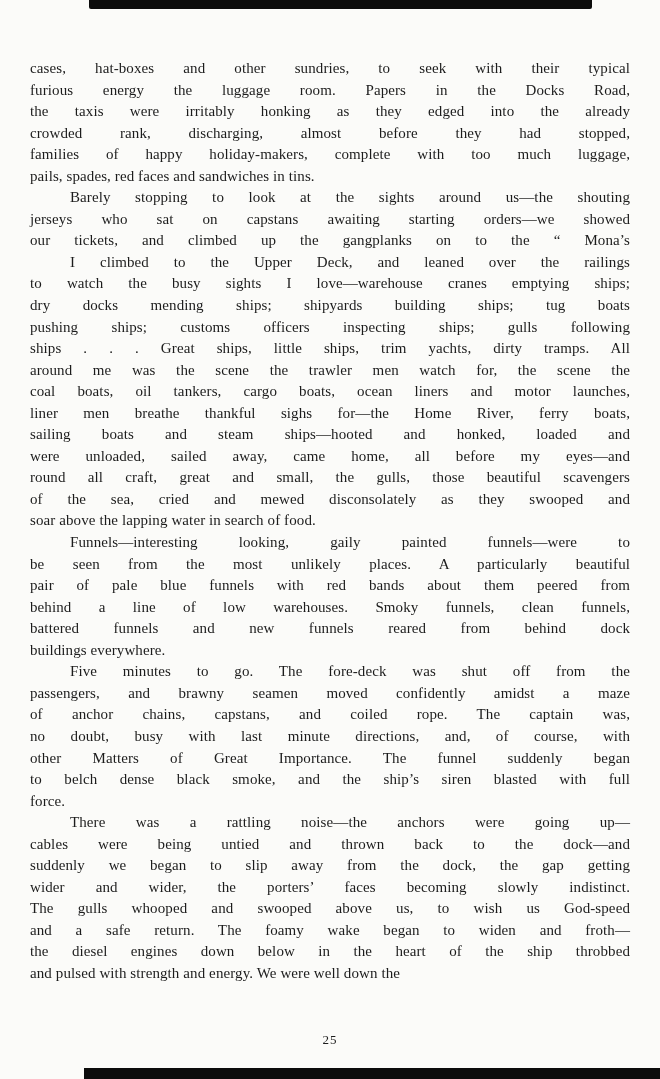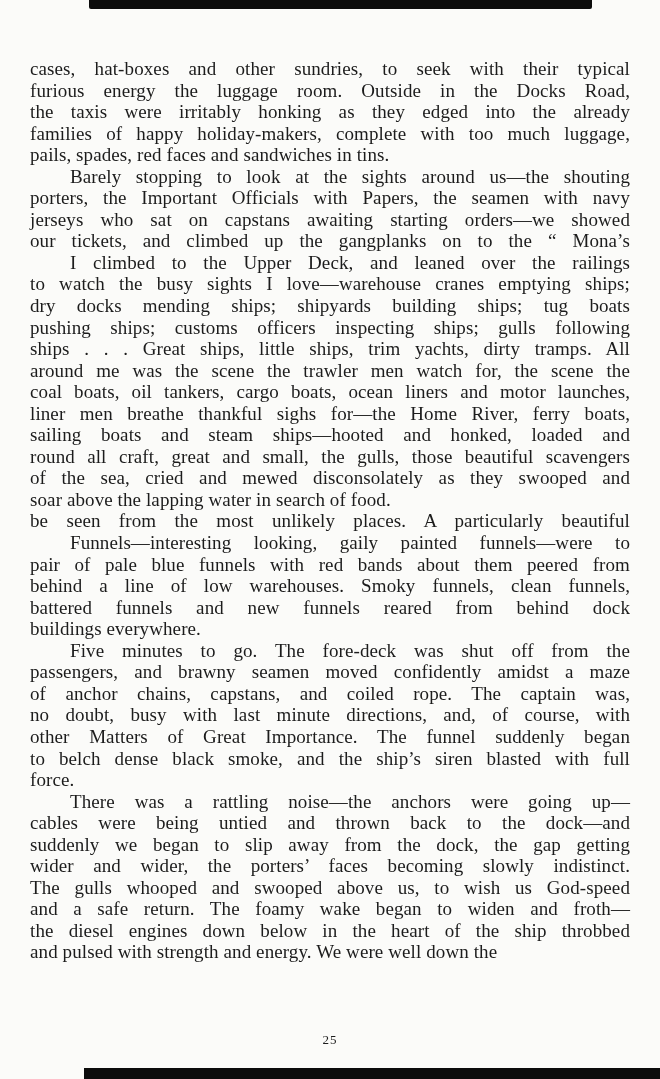--- a/index.html
+++ b/index.html
@@ -36,21 +36,21 @@
     position: absolute;
     top: 58px;
     left: 30px;
     width: 600px;
   }
   .paragraph {
     margin: 0;
     padding: 0;
   }
   .line {
-    font-size: 19px;
+    font-size: 15px;
     line-height: 21.55px;
     text-align: justify;
     white-space: normal;
     letter-spacing: 0.1px;
   }
   .line.just {
     text-align-last: justify;
   }
   .line.first-indent {
     text-indent: 40px;
@@ -68,48 +68,49 @@
 </head>
 <body>
 
 <div class="sheet">
 
   <div class="scan-bar top"></div>
 
   <div class="text-block">
       <div class="paragraph">
         <div class="line just">cases, hat-boxes and other sundries, to seek with their typical</div>
-        <div class="line just">furious energy the luggage room.  Outside in the Docks Road,</div>
+        <div class="line just">furious energy the luggage room.  Papers in the Docks Road,</div>
         <div class="line just">the taxis were irritably honking as they edged into the already</div>
+        <div class="line just">crowded rank, discharging, almost before they had stopped,</div>
         <div class="line just">families of happy holiday-makers, complete with too much luggage,</div>
         <div class="line">pails, spades, red faces and sandwiches in tins.</div>
       </div>
       <div class="paragraph">
         <div class="line just first-indent">Barely stopping to look at the sights around us—the shouting</div>
-        <div class="line just">porters, the Important Officials with Papers, the seamen with navy</div>
         <div class="line just">jerseys who sat on capstans awaiting starting orders—we showed</div>
         <div class="line just">our tickets, and climbed up the gangplanks on to the “ Mona’s</div>
       </div>
       <div class="paragraph">
         <div class="line just first-indent">I climbed to the Upper Deck, and leaned over the railings</div>
         <div class="line just">to watch the busy sights I love—warehouse cranes emptying ships;</div>
         <div class="line just">dry docks mending ships; shipyards building ships; tug boats</div>
         <div class="line just">pushing ships; customs officers inspecting ships; gulls following</div>
         <div class="line just">ships . . .  Great ships, little ships, trim yachts, dirty tramps.  All</div>
         <div class="line just">around me was the scene the trawler men watch for, the scene the</div>
         <div class="line just">coal boats, oil tankers, cargo boats, ocean liners and motor launches,</div>
         <div class="line just">liner men breathe thankful sighs for—the Home River, ferry boats,</div>
         <div class="line just">sailing boats and steam ships—hooted and honked, loaded and</div>
+        <div class="line just">were unloaded, sailed away, came home, all before my eyes—and</div>
         <div class="line just">round all craft, great and small, the gulls, those beautiful scavengers</div>
         <div class="line just">of the sea, cried and mewed disconsolately as they swooped and</div>
         <div class="line">soar above the lapping water in search of food.</div>
       </div>
       <div class="paragraph">
+        <div class="line just first-indent">Funnels—interesting looking, gaily painted funnels—were to</div>
         <div class="line just">be seen from the most unlikely places.  A particularly beautiful</div>
-        <div class="line just first-indent">Funnels—interesting looking, gaily painted funnels—were to</div>
         <div class="line just">pair of pale blue funnels with red bands about them peered from</div>
         <div class="line just">behind a line of low warehouses.  Smoky funnels, clean funnels,</div>
         <div class="line just">battered funnels and new funnels reared from behind dock</div>
         <div class="line">buildings everywhere.</div>
       </div>
       <div class="paragraph">
         <div class="line just first-indent">Five minutes to go.  The fore-deck was shut off from the</div>
         <div class="line just">passengers, and brawny seamen moved confidently amidst a maze</div>
         <div class="line just">of anchor chains, capstans, and coiled rope.  The captain was,</div>
         <div class="line just">no doubt, busy with last minute directions, and, of course, with</div>

